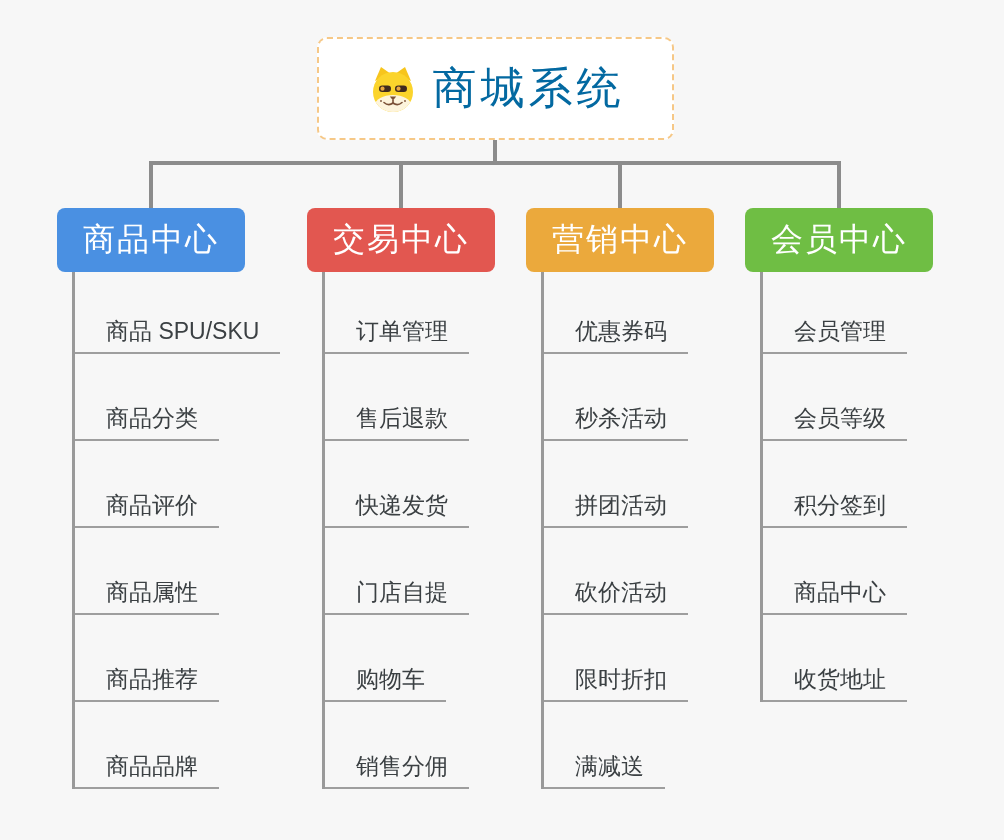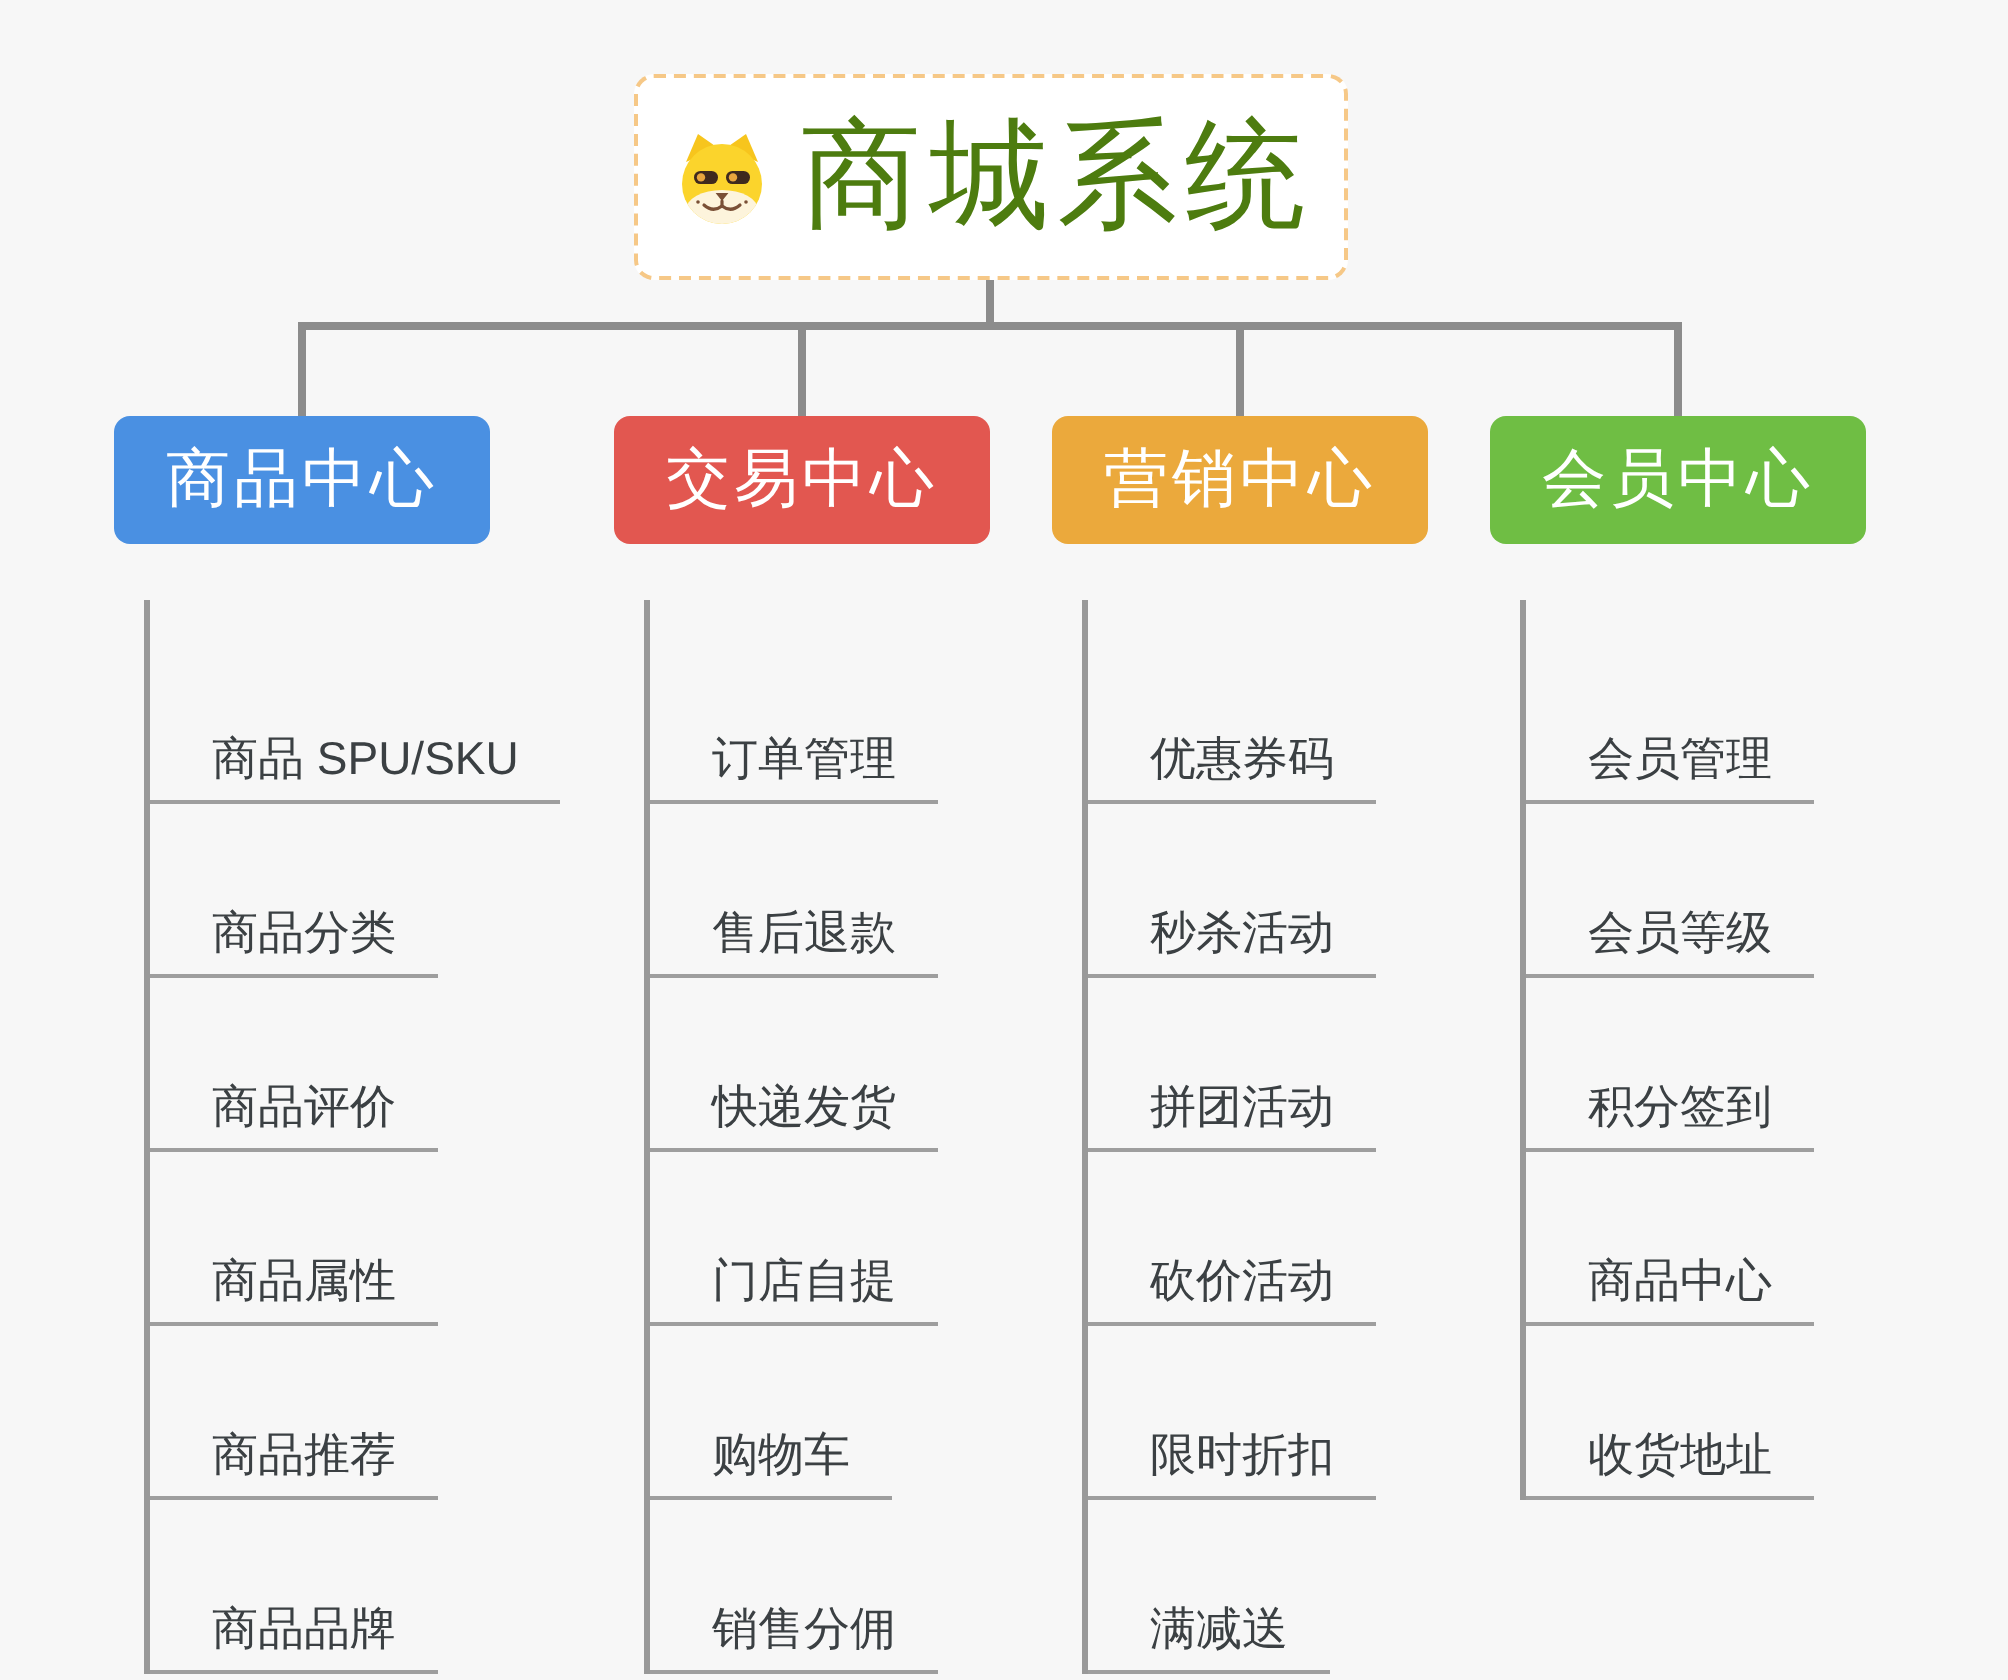--- a/index.html
+++ b/index.html
@@ -21,23 +21,23 @@
     width: 357px; height: 103px;
     background: #FFFFFF;
     border: 2px dashed #F6C887;
     border-radius: 10px;
     display: flex;
     align-items: center;
     justify-content: center;
     gap: 14px;
   }
   .root-title {
-    font-size: 60px;
+    font-size: 44px;
     letter-spacing: 4px;
-    color: #4d7c0f;
+    color: #0369a1;
     white-space: nowrap;
   }
   .doge { width: 52px; height: 50px; flex: 0 0 auto; }
   
   .line { position: absolute; background: #8C8C8C; }
   .root-stem  { left: 493px; top: 140px; width: 4px;  height: 25px; }
   .bus        { left: 149px; top: 161px; width: 692px; height: 4px; border-radius: 2px; }
   .drop       { top: 161px; width: 4px; height: 47px; }
   .drop-0 { left: 149px; }
   .drop-1 { left: 399px; }
@@ -70,21 +70,21 @@
     display: flex;
     align-items: flex-end;
     height: 87px;
     width: fit-content;
     padding: 0 21px 5px 31px;
     border-bottom: 2px solid #9E9E9E;
     font-size: 23px;
     color: #3B4043;
     white-space: nowrap;
   }
-  .children li:first-child { height: 102px; margin-top: 28px; }
+  .children li:first-child { height: 82px; }
 </style>
 </head>
 <body>
 
 <div id="canvas">
 
   <div class="root-node">
     <svg class="doge" viewBox="0 0 52 48" aria-hidden="true">
       <path d="M8,16 L14,2 L24,9 Z" fill="#F7C51D"></path>
       <path d="M28,9 L38,2 L44,16 Z" fill="#F7C51D"></path>

